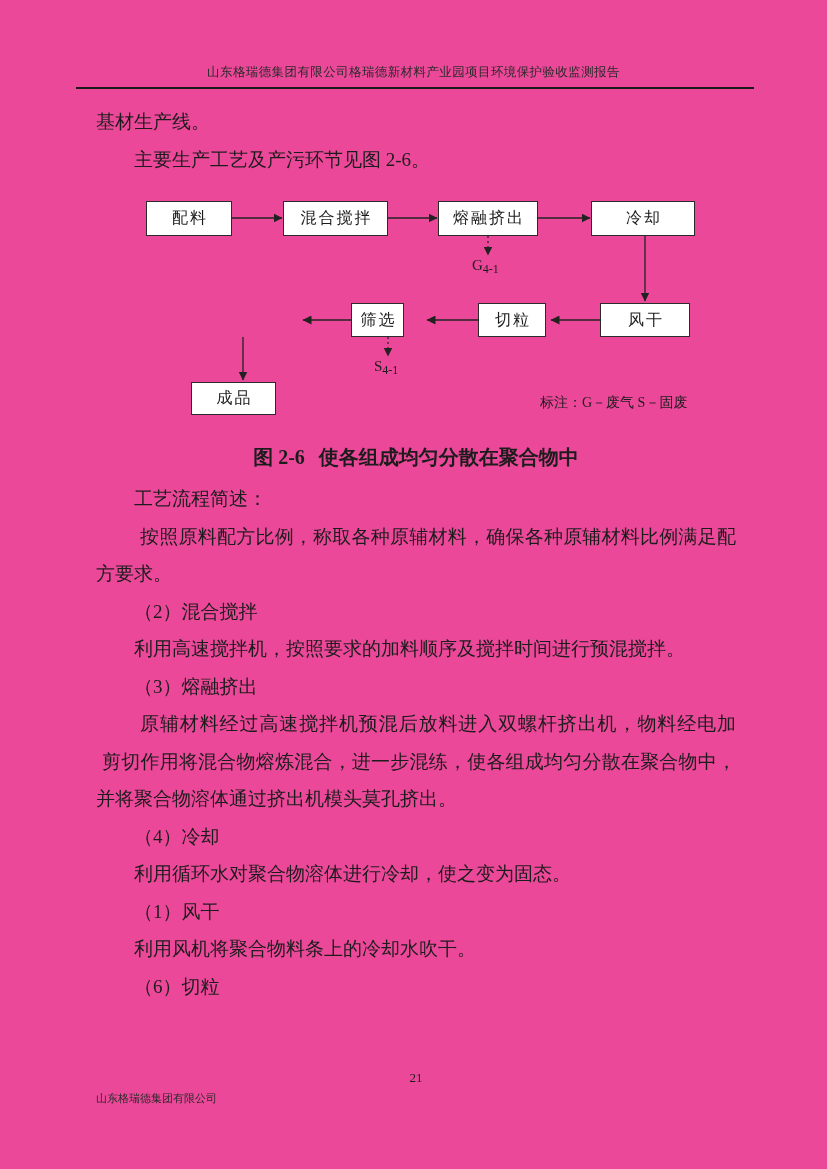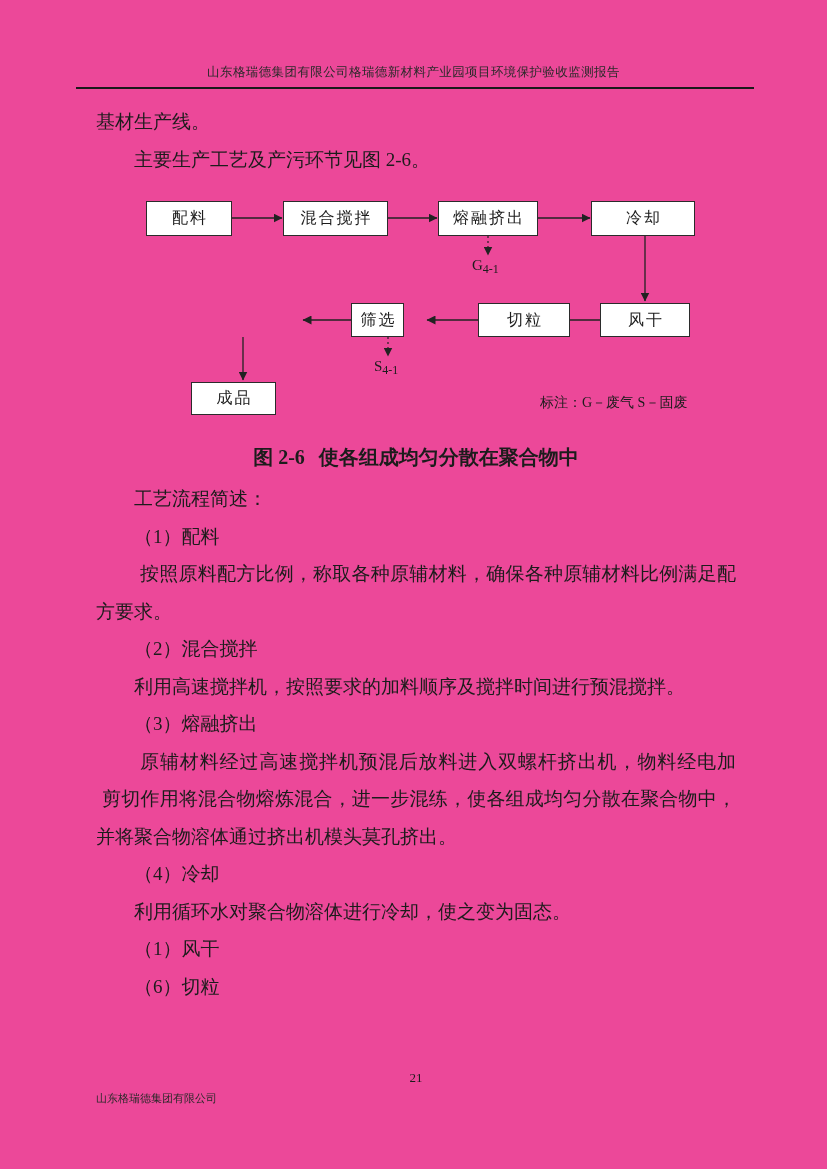--- a/index.html
+++ b/index.html
@@ -77,47 +77,47 @@
       <line x1="147" y1="165" x2="147" y2="208" marker-end="url(#ah)"></line>
       <line class="dash" x1="392" y1="64" x2="392" y2="83" marker-end="url(#ah)"></line>
       <line class="dash" x1="292" y1="165" x2="292" y2="184" marker-end="url(#ah)"></line>
     </svg>
 
     <div class="fc-box" style="left:50px;top:29px;width:86px;height:35px">配料</div>
     <div class="fc-box" style="left:187px;top:29px;width:105px;height:35px">混合搅拌</div>
     <div class="fc-box" style="left:342px;top:29px;width:100px;height:35px">熔融挤出</div>
     <div class="fc-box" style="left:495px;top:29px;width:104px;height:35px">冷却</div>
     <div class="fc-box" style="left:255px;top:131px;width:53px;height:34px">筛选</div>
-    <div class="fc-box" style="left:382px;top:131px;width:92px;height:34px">切粒</div>
+    <div class="fc-box" style="left:382px;top:131px;width:68px;height:34px">切粒</div>
     <div class="fc-box" style="left:504px;top:131px;width:90px;height:34px">风干</div>
     <div class="fc-box" style="left:95px;top:210px;width:85px;height:33px">成品</div>
 
     <div class="fc-em" style="left:376px;top:85px"><span class="em-main">G</span><span class="em-sub">4-1</span></div>
     <div class="fc-em" style="left:278px;top:186px"><span class="em-main">S</span><span class="em-sub">4-1</span></div>
 
     <div class="fc-note">标注：G－废气 S－固废</div>
   </div>
 
   <div class="caption">
     <span class="cap-label">图 2-6</span><span class="cap-title">使各组成均匀分散在聚合物中</span>
   </div>
 
   <div class="body-text">
     <div class="line indent">工艺流程简述：</div>
-    <div class="line indent">（1）配料</div>
     <div class="line indent fill">按照原料配方比例，称取各种原辅材料，确保各种原辅材料比例满足配</div>
     <div class="line">方要求。</div>
     <div class="line indent">（2）混合搅拌</div>
     <div class="line indent">利用高速搅拌机，按照要求的加料顺序及搅拌时间进行预混搅拌。</div>
     <div class="line indent">（3）熔融挤出</div>
     <div class="line indent fill">原辅材料经过高速搅拌机预混后放料进入双螺杆挤出机，物料经电加热、</div>
     <div class="line fill">剪切作用将混合物熔炼混合，进一步混练，使各组成均匀分散在聚合物中，</div>
     <div class="line">并将聚合物溶体通过挤出机模头莫孔挤出。</div>
     <div class="line indent">（4）冷却</div>
     <div class="line indent">利用循环水对聚合物溶体进行冷却，使之变为固态。</div>
     <div class="line indent">（1）风干</div>
+    <div class="line indent">利用风机将聚合物料条上的冷却水吹干。</div>
     <div class="line indent">（6）切粒</div>
   </div>
 
   <div class="footer-page">21</div>
   <div class="footer-company">山东格瑞德集团有限公司</div>
 
 </div>
 
 </body></html>

